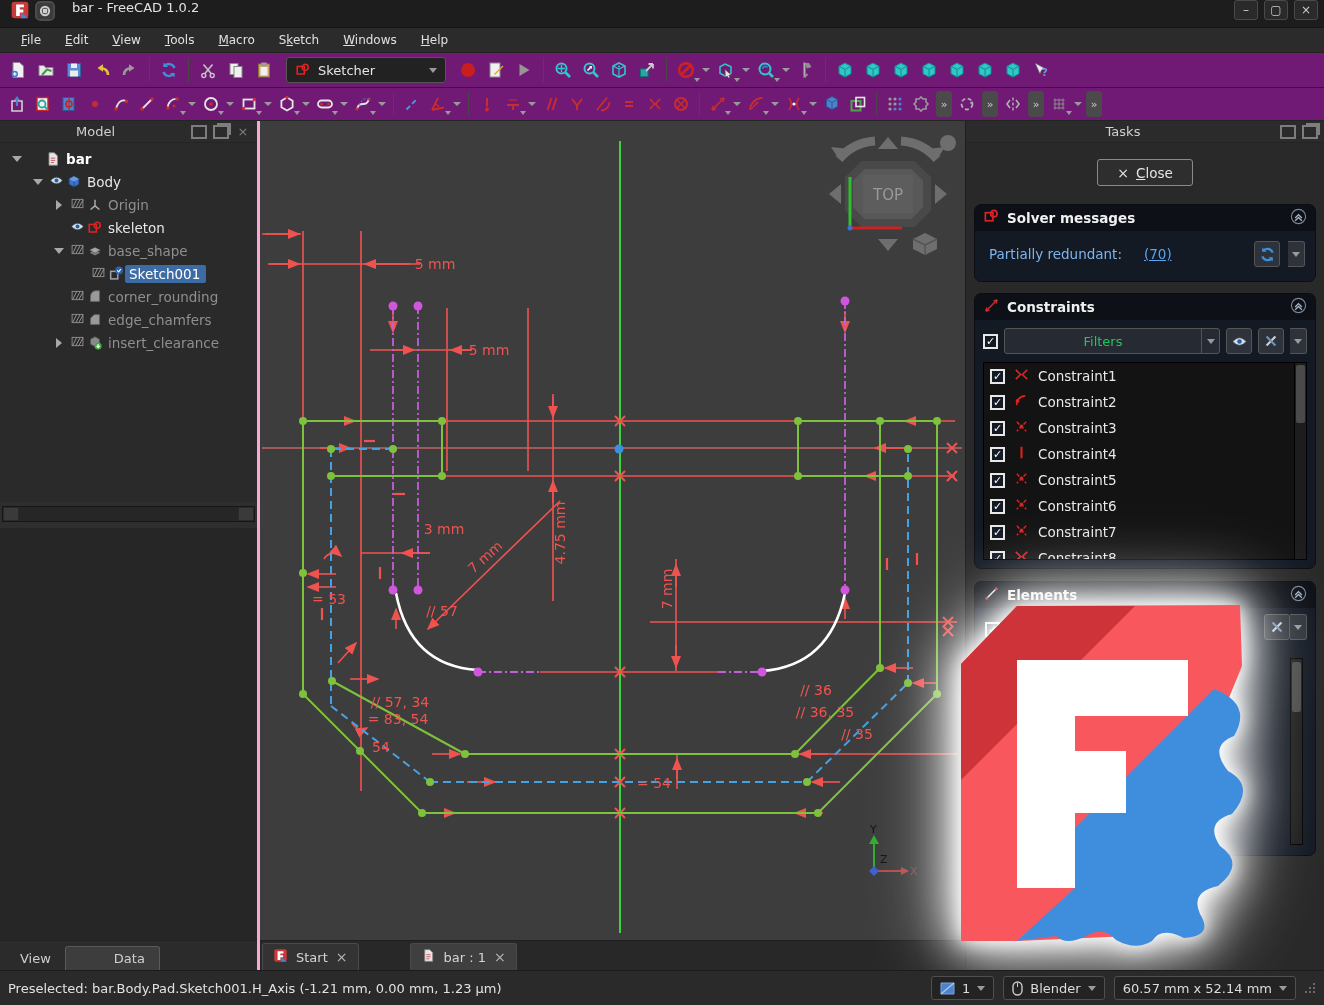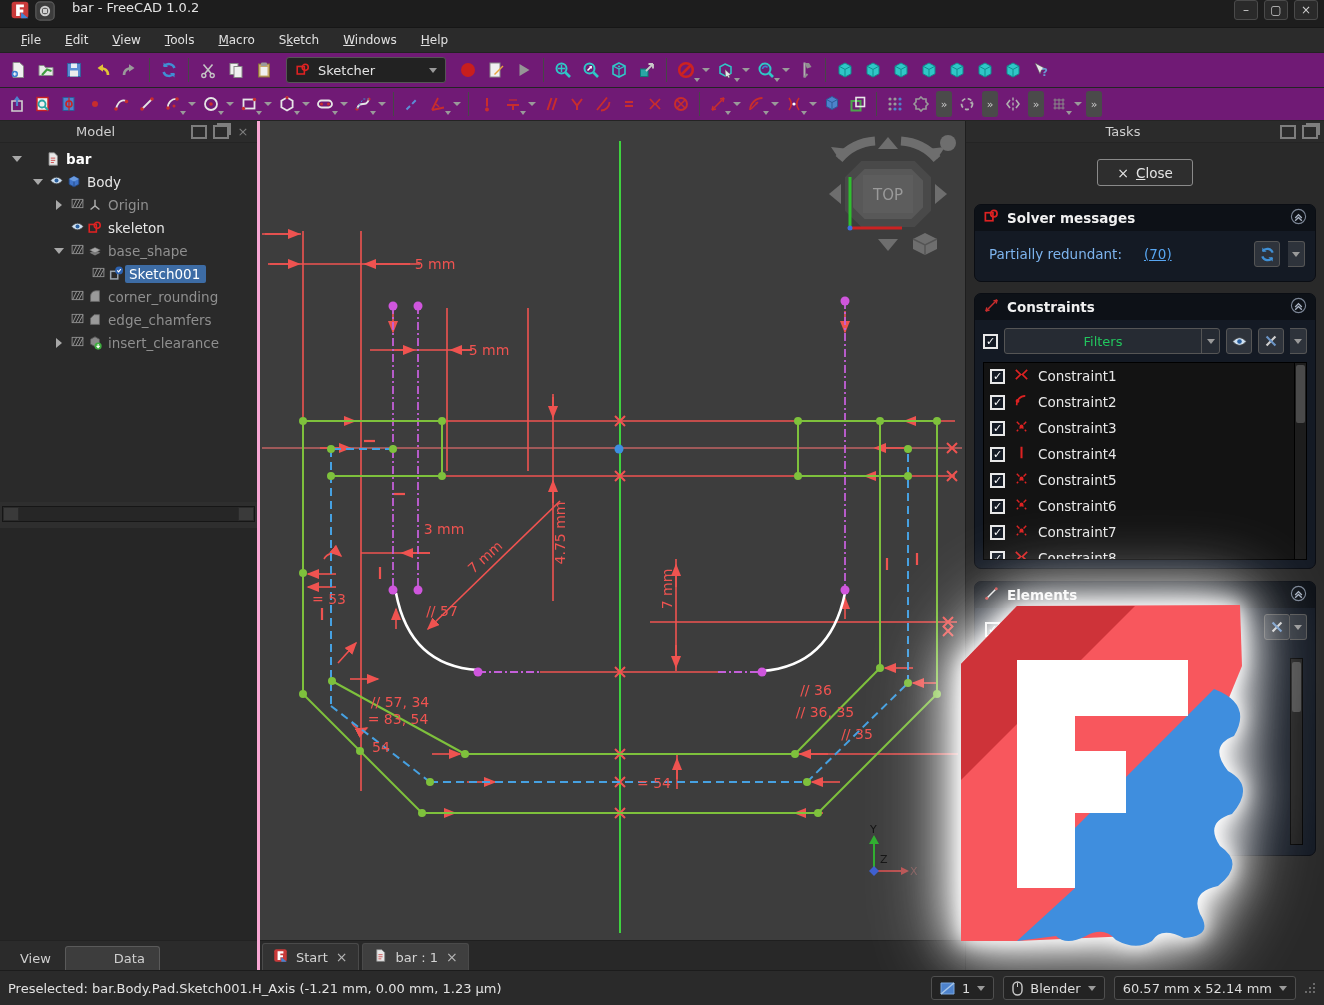--- a/index.html
+++ b/index.html
@@ -72,21 +72,21 @@
   
   .viewport { position:relative; height:819px; background:#3d3d3d; overflow:hidden; }
   .viewport svg.sketch { position:absolute; left:0; top:0; }
   .dimlabel { position:absolute; color:#ef5350; font-size:14px; white-space:nowrap; transform:translate(-50%,-50%); }
 
   .navcube { position:absolute; right:6px; top:8px; width:142px; height:130px; }
   .axisind { position:absolute; right:45px; bottom:55px; width:60px; height:60px; }
 
   .mditabs { height:30px; background:#282828; border-top:1px solid #1f1f1f; display:flex; align-items:flex-end; padding-left:2px; }
   .mditab { height:27px; display:flex; align-items:center; gap:8px; padding:0 10px; font-size:13px; color:#d4d4d4; border:1px solid #4a4a4a; border-bottom:none; border-radius:3px 3px 0 0; background:#333; margin-right:3px; }
-  .mditab.active { background:#3f3f3f; }
+  .mditab.active { background:#3f3f3f;margin-left:48px; }
   .mditab .tclose { color:#b5b5b5; font-size:14px; }
 
   
   .closebtn { margin:16px auto 0 auto; width:96px; height:27px; background:#2e2e2e; border:1px solid #8a8a8a; border-radius:3px; display:flex; align-items:center; justify-content:center; gap:7px; color:#e4e4e4; font-size:13.5px; }
   .closebtn .x { font-size:14px; }
   .closebtn u { text-decoration:underline; }
   .taskbox { margin:0 8px; background:#141a24; border:1px solid #0a0d13; border-radius:7px; overflow:hidden; }
   .taskbox-head { height:26px; display:flex; align-items:center; gap:7px; padding:0 8px; background:#0d1117; font-weight:bold; color:#f0f0f0; font-size:13.5px; }
   .taskbox-head .spacer { flex:1; }
   .solver-body { display:flex; align-items:center; padding:10px 10px 14px 14px; gap:8px; }

